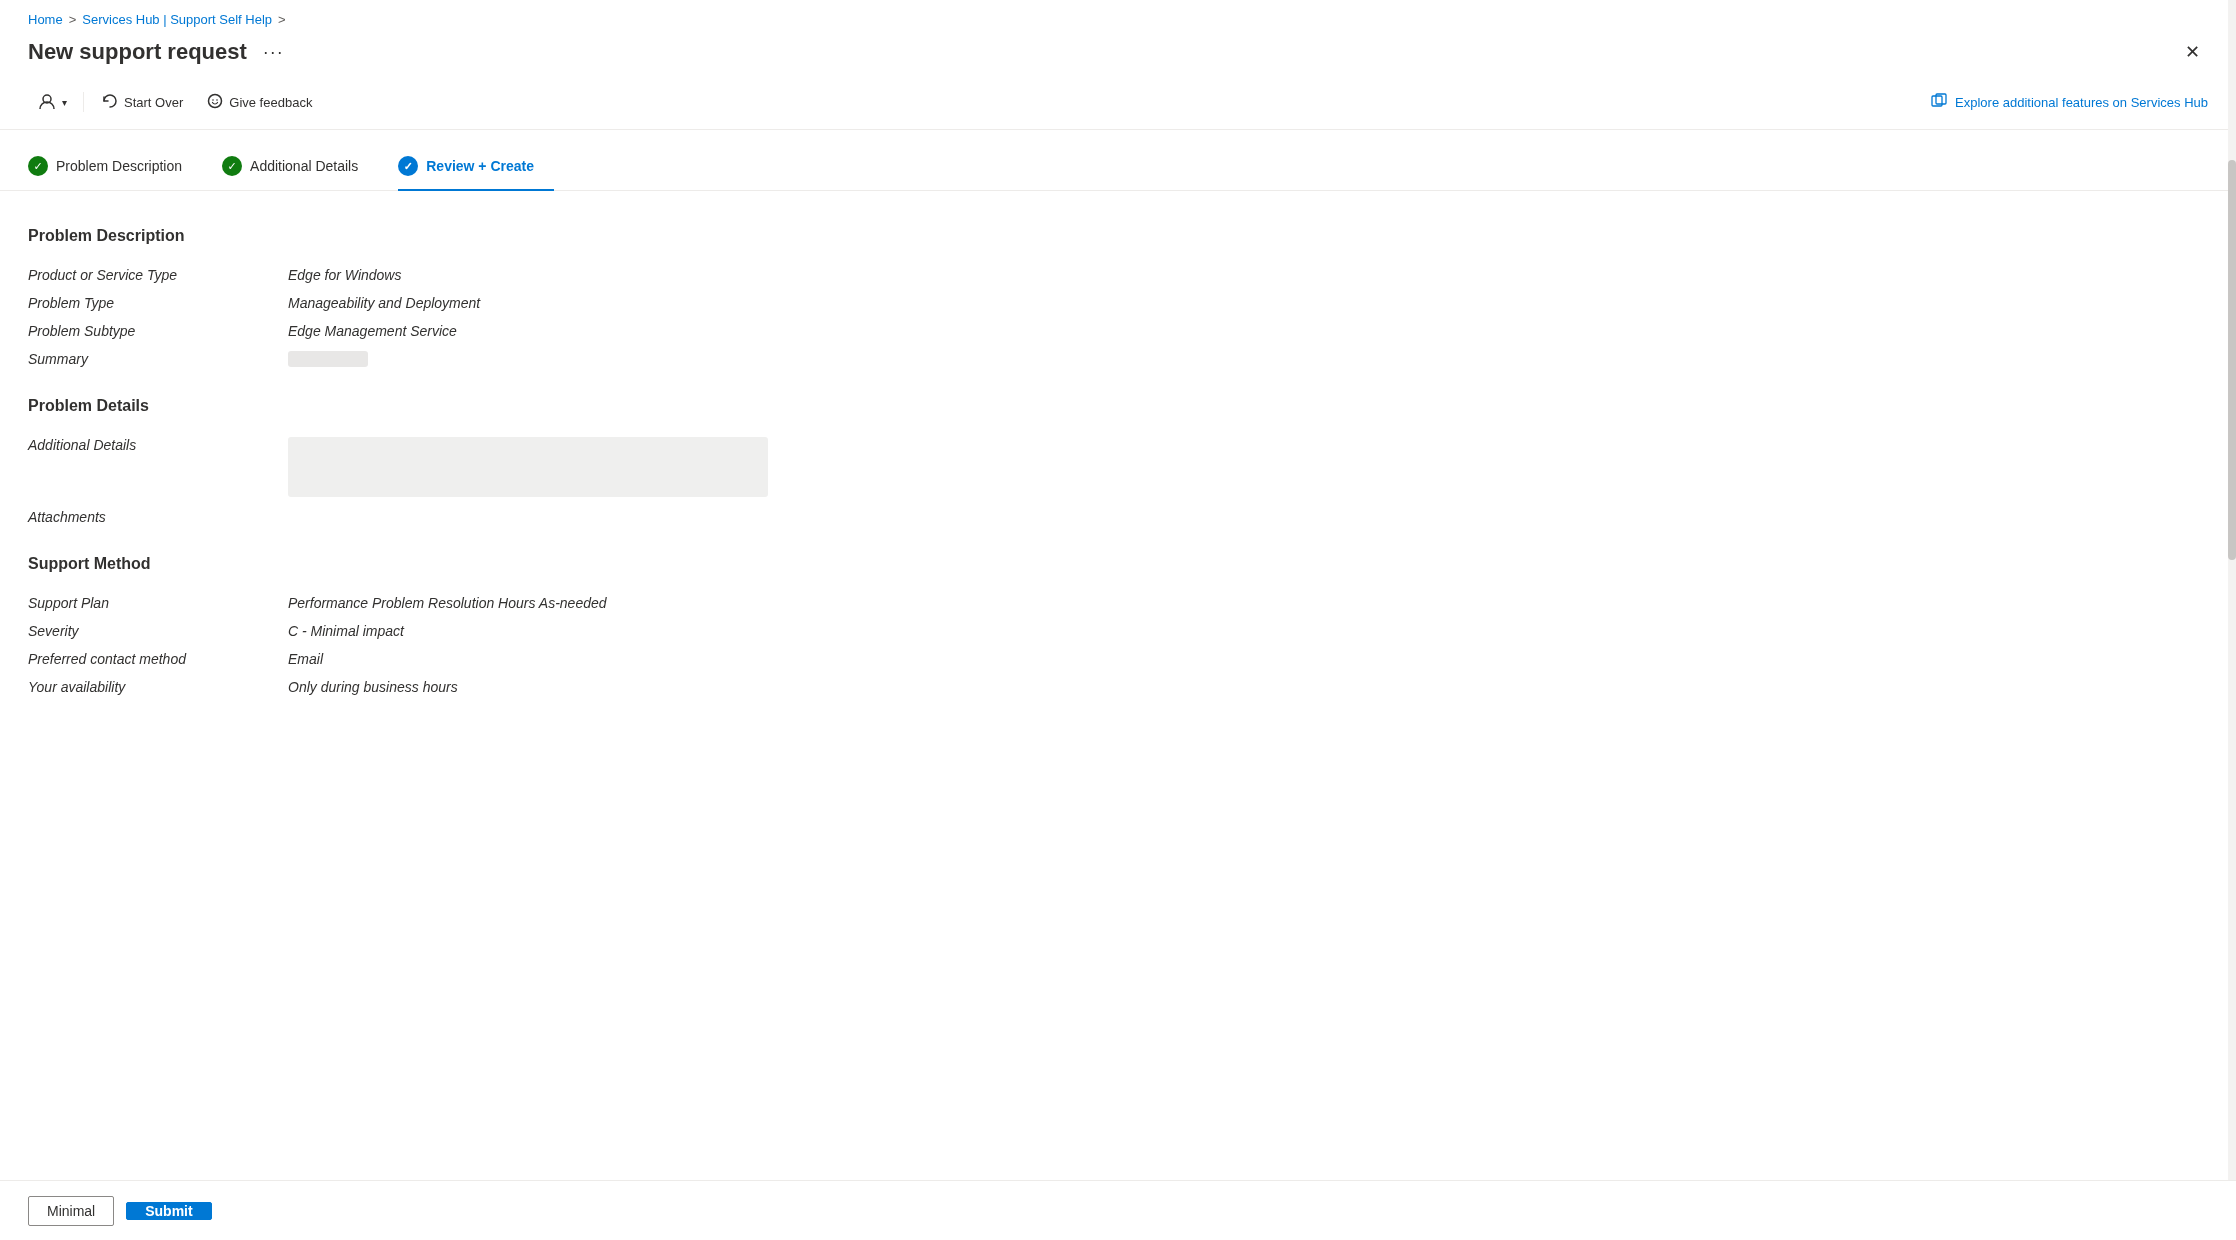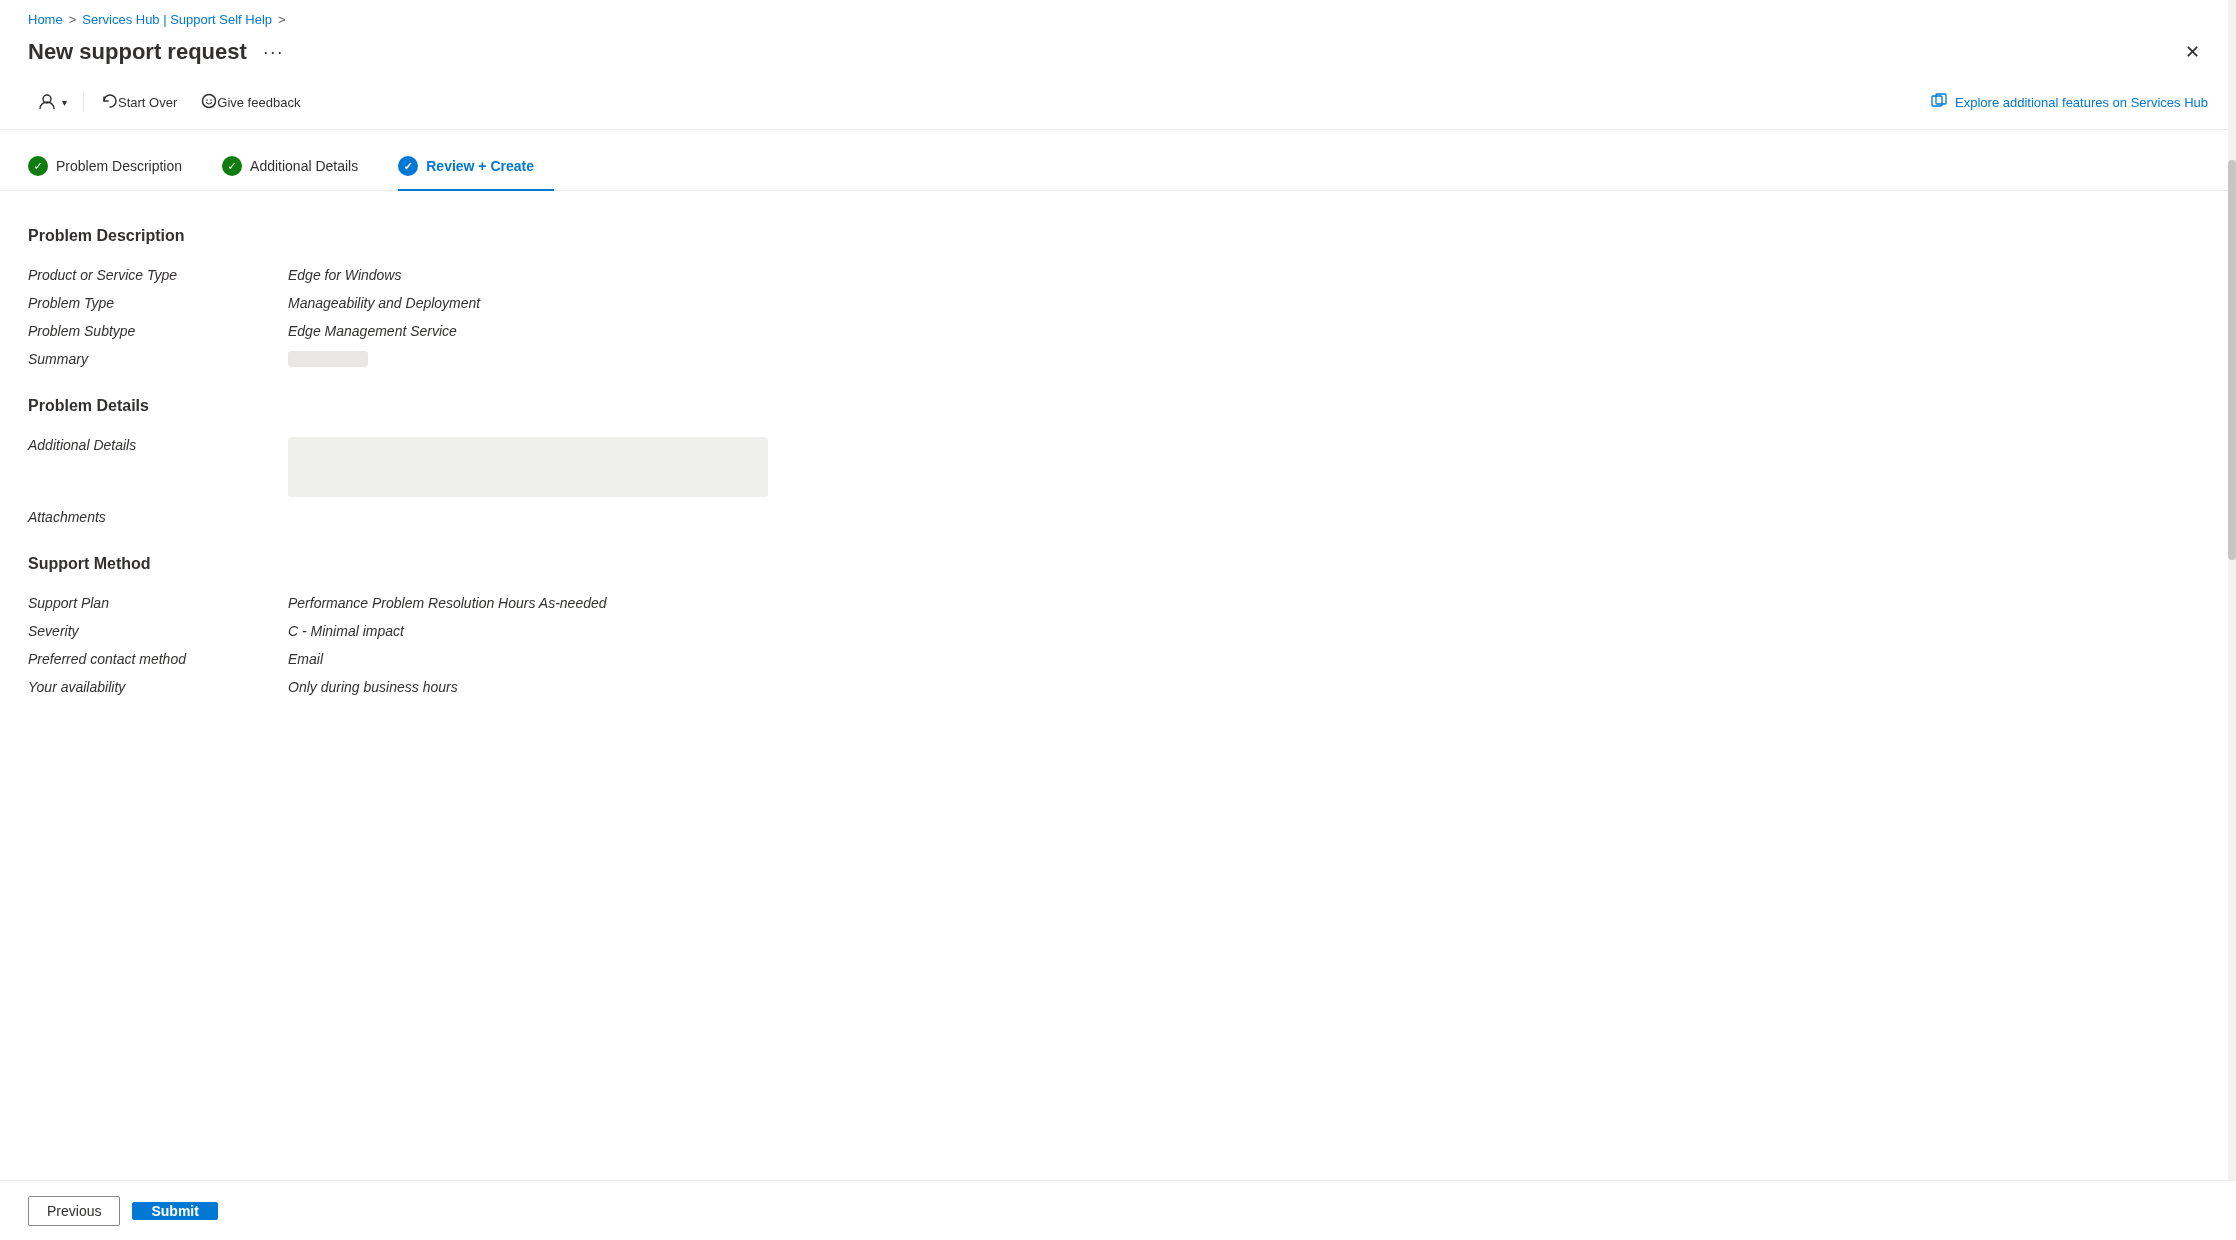--- a/index.html
+++ b/index.html
@@ -95,20 +95,21 @@
     }
     .toolbar-divider {
       width: 1px;
       height: 20px;
       background: #edebe9;
       margin: 0 4px;
     }
     .toolbar-btn {
       display: flex;
       align-items: center;
+      gap: 6px;
       padding: 4px 10px;
       border: none;
       background: none;
       cursor: pointer;
       color: #323130;
       font-size: 13px;
       border-radius: 2px;
     }
     .toolbar-right {
       display: flex;
@@ -440,19 +441,19 @@
         <td>Your availability</td>
         <td>Only during business hours</td>
       </tr>
     </tbody>
       </table>
   </div>
 
 </div>
 
 <div class="bottom-bar">
-  <button class="btn-previous">Previous</button>
+  <button class="btn-previous">Minimal</button>
   <button class="btn-submit">Submit</button>
 </div>
 
 <div class="scrollbar-track">
   <div class="scrollbar-thumb"></div>
 </div>
 
 </body></html>

